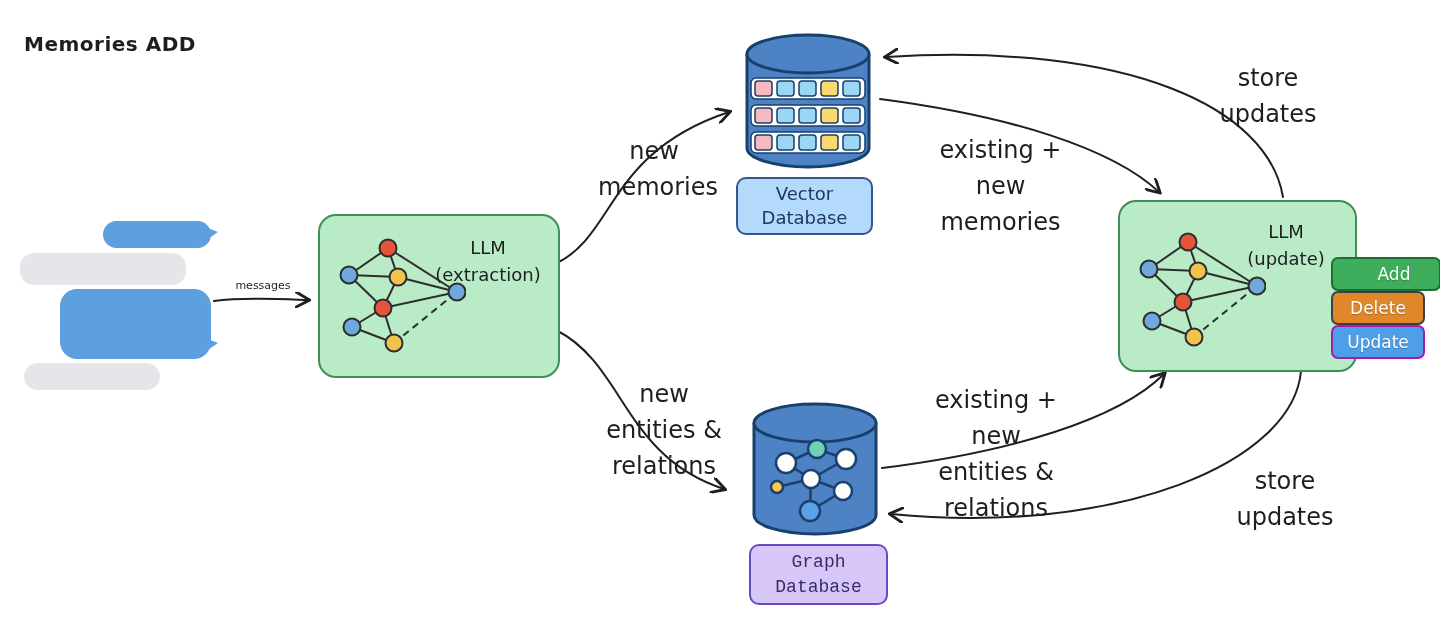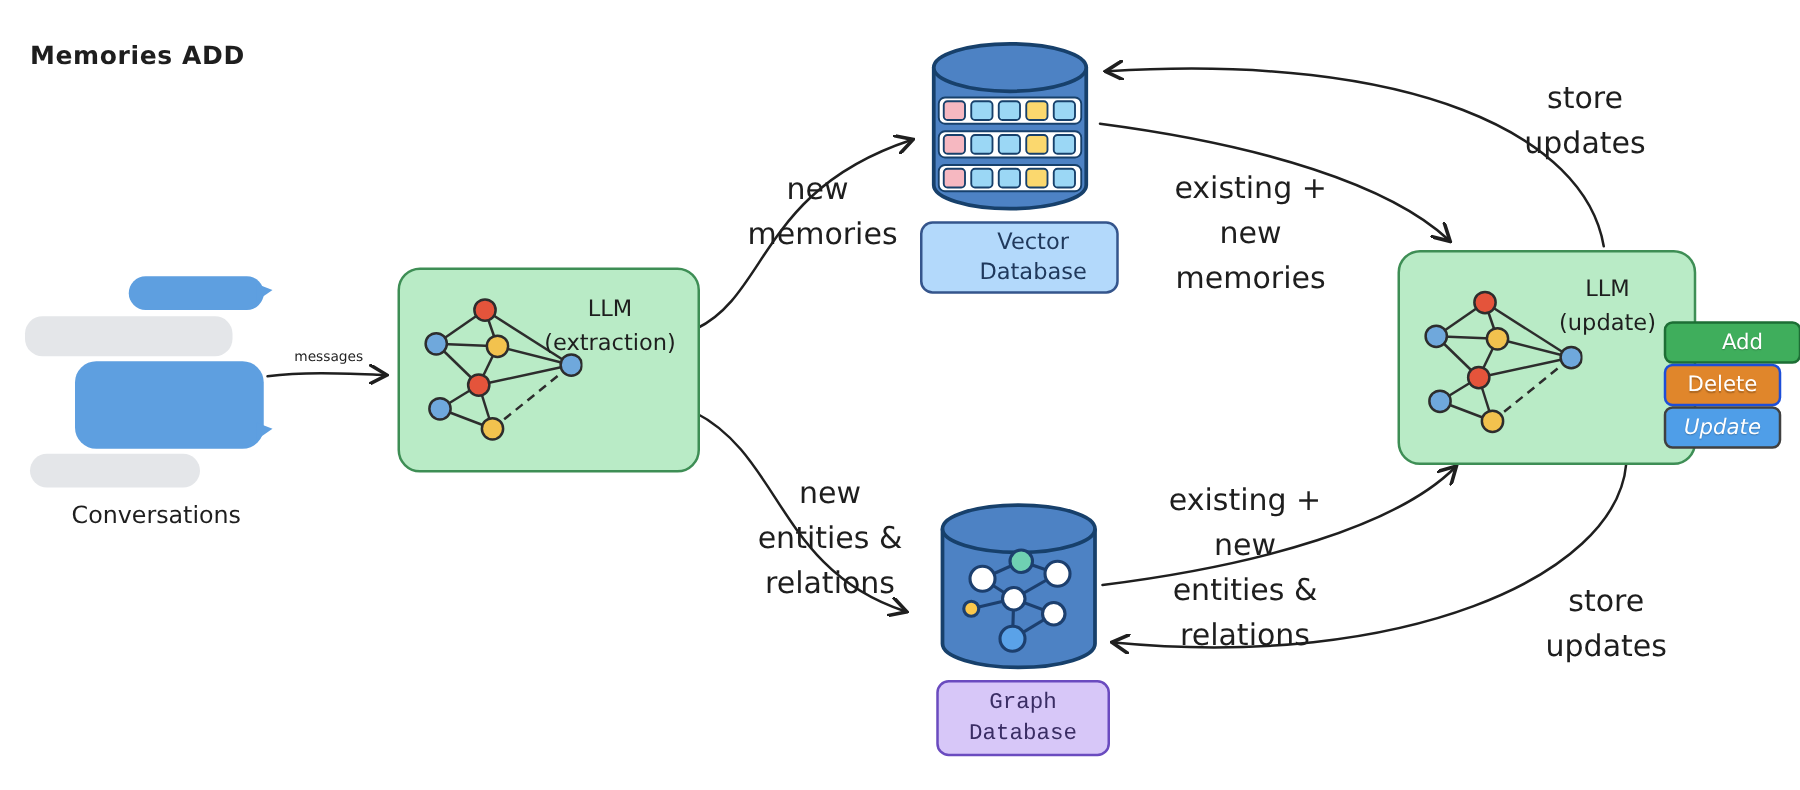--- a/index.html
+++ b/index.html
@@ -21,22 +21,22 @@
   .box-label { position:absolute; font-size:18px; }
 
   .db-label { position:absolute; border-radius:10px; display:flex; align-items:center; justify-content:center;
     font-size:18px; line-height:1.35; white-space:pre-line; text-align:center; z-index:2; }
   .vector-label { background:#b3d9fb; border:2px solid #35558c; color:#20395c; }
   .graph-label  { background:#d7c7f8; border:2px solid #6a4bbf; color:#3a2d64;font-family:Liberation Mono, monospace; }
 
   .action-btn { position:absolute; width:90px; height:30px; border-radius:7px; color:#ffffff; font-size:17px;
     display:flex; align-items:center; justify-content:center; z-index:3; text-shadow:0 1px 1px rgba(0,0,0,.25); }
   .btn-add    { background:#3fae5c; border:2px solid #1d6e35;padding-left:16px; }
-  .btn-delete { background:#e0862b; border:2px solid #1d4ed8; }
-  .btn-update { background:#4f9ee8; border:2px solid #404040;font-style:italic; }
+  .btn-delete { background:#e0862b; border:2px solid #404040; }
+  .btn-update { background:#4f9ee8; border:2px solid #a21caf; }
 </style>
 </head>
 <body>
 
 <div class="canvas">
 
   <svg class="arrows" width="1440" height="632" viewBox="0 0 1440 632">
     <defs>
       <marker id="ah" viewBox="0 0 10 10" refX="8" refY="5" markerWidth="8" markerHeight="8" orient="auto-start-reverse">
         <path d="M0 0 L9 5 L0 10" fill="none" stroke="#1f1f1f" stroke-width="1.8"></path>
@@ -54,21 +54,20 @@
   </svg>
 
   <div class="abs title" style="left:24px; top:32px;">Memories ADD</div>
 
   <div>
     <div class="bubble blue tail" style="left:103px; top:221px; width:108px; height:27px;"></div>
     <div class="bubble gray" style="left:20px; top:253px; width:166px; height:32px;"></div>
     <div class="bubble blue tail" style="left:60px; top:289px; width:151px; height:70px; border-radius:17px;"></div>
     <div class="bubble gray" style="left:24px; top:363px; width:136px; height:27px;"></div>
   </div>
-  <div class="abs lbl" style="left:35px; top:398px; width:180px; font-size:19px;">Conversations</div>
 
   <div class="abs lbl" style="left:213px; top:278px; width:100px; font-size:11px;">messages</div>
   <div class="abs lbl" style="left:598px; top:133px; width:112px;">new
 memories</div>
   <div class="abs lbl" style="left:602px; top:376px; width:124px;">new
 entities &amp;
 relations</div>
   <div class="abs lbl" style="left:918px; top:132px; width:165px;">existing + new
 memories</div>
   <div class="abs lbl" style="left:912px; top:382px; width:168px;">existing + new
@@ -132,21 +131,21 @@
       <g>
         <rect x="14" y="104" width="114" height="21" rx="5" fill="#ffffff" stroke="#17406b" stroke-width="1.5"></rect>
         <rect x="18" y="107" width="17" height="15" rx="3" fill="#f6b8c1" stroke="#17406b" stroke-width="1.5"></rect>
         <rect x="40" y="107" width="17" height="15" rx="3" fill="#9bd7f5" stroke="#17406b" stroke-width="1.5"></rect>
         <rect x="62" y="107" width="17" height="15" rx="3" fill="#9bd7f5" stroke="#17406b" stroke-width="1.5"></rect>
         <rect x="84" y="107" width="17" height="15" rx="3" fill="#fbd86e" stroke="#17406b" stroke-width="1.5"></rect>
         <rect x="106" y="107" width="17" height="15" rx="3" fill="#9bd7f5" stroke="#17406b" stroke-width="1.5"></rect>
       </g>
     </g>
   </svg>
-  <div class="db-label vector-label" style="left:736px; top:177px; width:133px; height:54px;padding-left:22px;">Vector
+  <div class="db-label vector-label" style="left:736px; top:177px; width:133px; height:54px;">Vector
 Database</div>
 
   <svg class="abs node-layer" style="left:744px; top:397px;" width="142" height="148" viewBox="0 0 142 148">
     <path d="M10 26 L10 118 A61 19 0 0 0 132 118 L132 26" fill="#4d82c4" stroke="#17406b" stroke-width="3"></path>
     <ellipse cx="71" cy="26" rx="61" ry="19" fill="#4d82c4" stroke="#17406b" stroke-width="3"></ellipse>
     <g stroke="#1c3f6e" stroke-width="2.5" fill="none">
       <line x1="73" y1="52" x2="42" y2="66"></line>
         <line x1="73" y1="52" x2="102" y2="62"></line>
       <line x1="42" y1="66" x2="67" y2="82"></line>
         <line x1="102" y1="62" x2="67" y2="82"></line>

